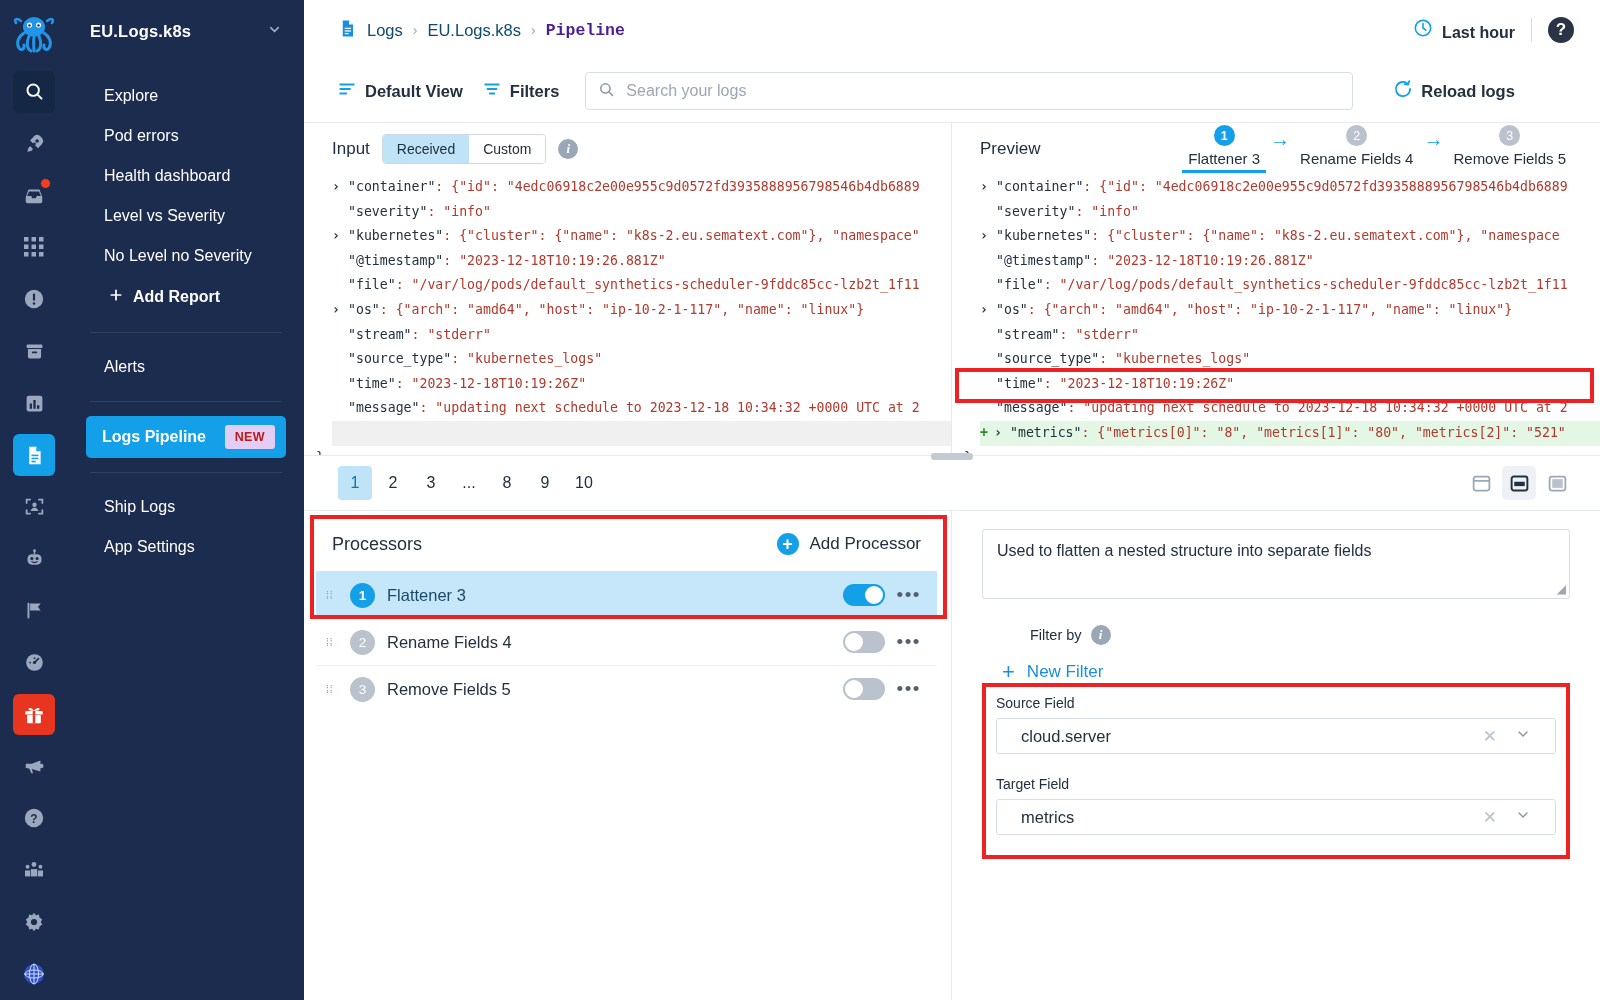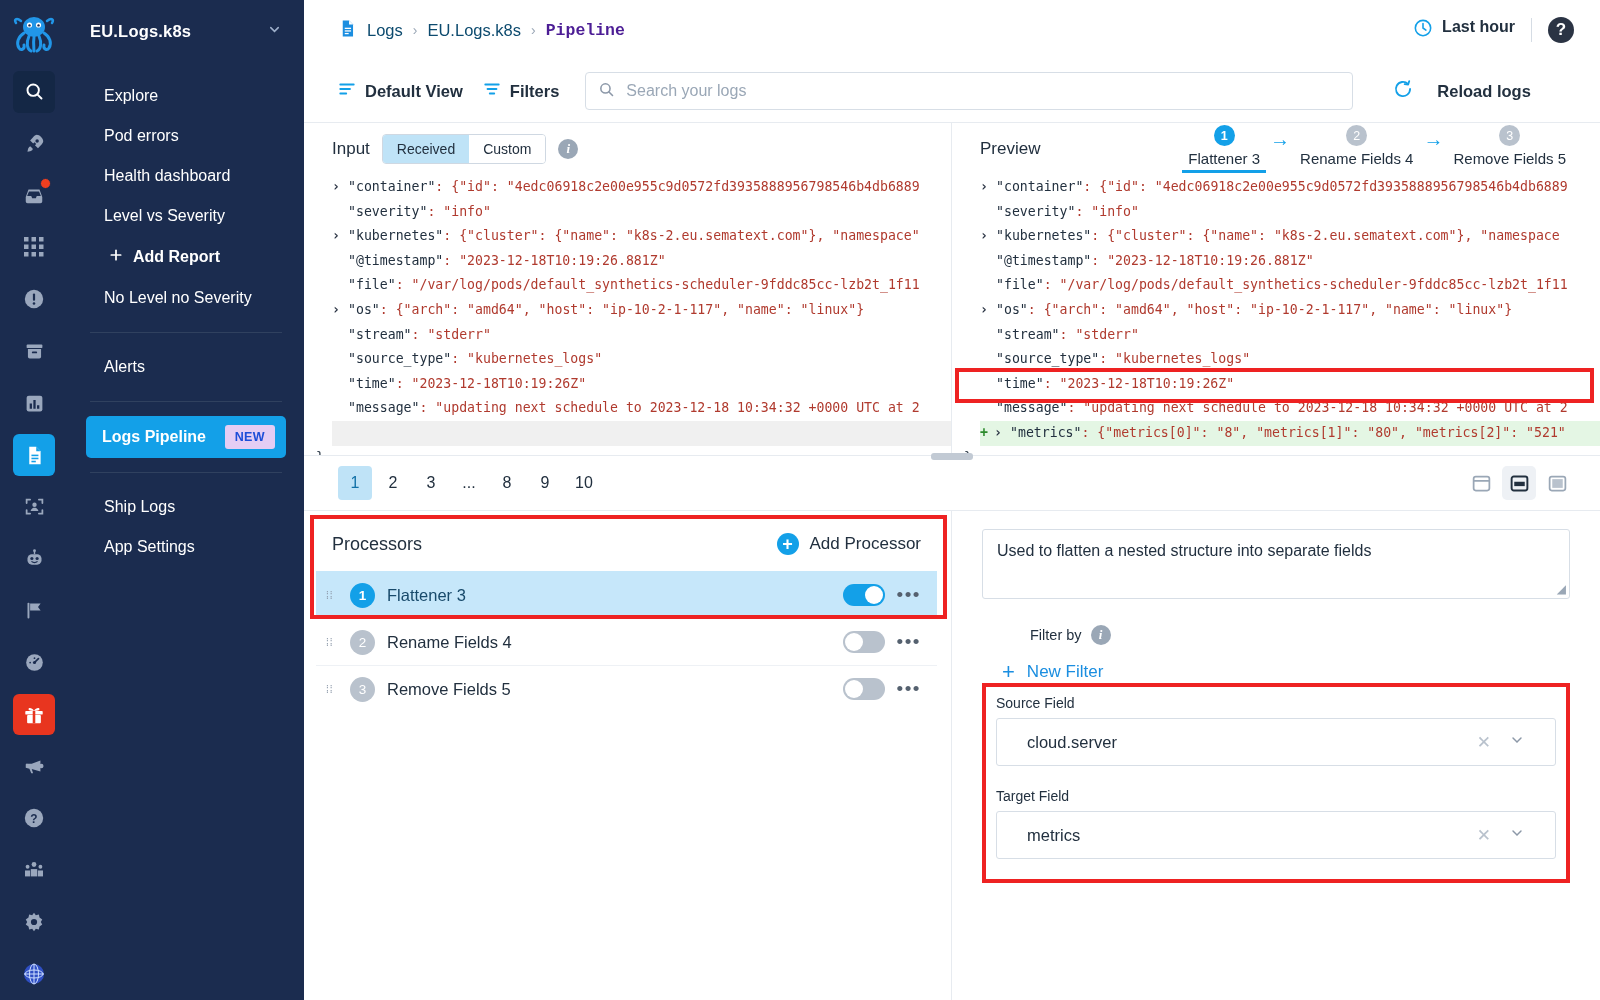--- a/index.html
+++ b/index.html
@@ -58,38 +58,38 @@
     display: flex; align-items: center; gap: 9px; padding-left: 22px; font-weight: bold;
   }
   .nav-sep { height: 1px; background: #30415f; margin: 14px 4px; }
   .pipeline-pill {
     display: flex; align-items: center; justify-content: space-between;
     background: #13a0e8; border-radius: 5px; padding: 9px 11px 9px 16px;
     margin: 4px 0;
   }
   .pipeline-pill .lbl { font-size: 16px; font-weight: bold; color: #fff; }
   .badge-new {
-    background: #e4cdf4; color: #1d4ed8; font-size: 12.5px; font-weight: bold;
+    background: #e4cdf4; color: #b91c1c; font-size: 12.5px; font-weight: bold;
     border-radius: 3px; padding: 5px 10px; letter-spacing: .4px;
   }
 
   
   .main { flex: 1 1 auto; height: 1000px; background: #ffffff; display: flex; flex-direction: column; min-width: 0; }
 
   .topbar {
     height: 60px; display: flex; align-items: center; padding: 0 26px 0 34px;
     flex: 0 0 60px;
   }
   .crumbs { display: flex; align-items: center; gap: 10px; font-size: 16.5px; }
   .crumb-link { color: #0c4a6e; }
   .crumb-cur { color: #4c1d95; font-weight: bold; font-family: Liberation Mono, monospace; }
   .crumb-sep { color: #9aa7b6; font-size: 14px; }
   .doc-icon { color: #1b8ee0; }
   .top-right { margin-left: auto; display: flex; align-items: center; gap: 16px; }
-  .lasthour { display: flex; align-items: flex-start; gap: 9px; font-size: 16px; color: #22303f; font-weight: bold; }
+  .lasthour { display: flex; align-items: flex-end; gap: 9px; font-size: 16px; color: #22303f; font-weight: bold; }
   .vdiv { width: 1px; height: 24px; background: #d5dce4; }
   .help-circle {
     width: 26px; height: 26px; border-radius: 50%; background: #2b3444;
     color: #fff; display: flex; align-items: center; justify-content: center;
     font-size: 17px; font-weight: bold;
   }
 
   .toolbar {
     height: 62px; flex: 0 0 62px; display: flex; align-items: center;
     gap: 20px; padding: 0 26px 0 34px;
@@ -99,21 +99,21 @@
     flex: 1 1 auto; max-width: 768px; height: 38px;
     border: 1px solid #d7dee6; border-radius: 4px;
     display: flex; align-items: center; gap: 11px; padding: 0 12px;
     margin-left: 6px;
   }
   .search-wrap input {
     border: none; outline: none; font-size: 16px; color: #22303f;
     font-family: "Liberation Sans", sans-serif; width: 100%; background: transparent;
   }
   .search-wrap input::placeholder { color: #9aa7b6; }
-  .reload { display: flex; align-items: center; gap: 24px; font-size: 16.5px; color: #22303f; font-weight: bold; margin-left: 20px; }
+  .reload { display: flex; align-items: center; gap: 8px; font-size: 16.5px; color: #22303f; font-weight: bold; margin-left: 20px; }
 
   
   .panels { display: flex; flex: 0 0 333px; height: 333px; border-top: 1px solid #e7ebf0; position: relative; }
   .panel { flex: 1 1 50%; min-width: 0; position: relative; overflow: hidden; }
   .panel.left { border-right: 1px solid #e7ebf0; }
   .panel-head {
     height: 52px; display: flex; align-items: center; gap: 12px;
     padding-left: 28px; padding-right: 14px;
   }
   .panel-title { font-size: 17px; color: #22303f; }
@@ -216,22 +216,22 @@
     border: 1px solid #d7dee6; border-radius: 3px; height: 70px;
     padding: 12px 14px; font-size: 16px; color: #22303f; position: relative;
   }
   .resize-grip { position: absolute; right: 3px; bottom: 2px; color: #9aa7b6; font-size: 12px; }
   .filter-by { display: flex; align-items: center; gap: 9px; margin-top: 26px; font-size: 14.5px; color: #22303f; margin-left: 48px; }
   .new-filter { display: flex; align-items: center; gap: 12px; margin-top: 16px; padding-left: 20px; font-size: 17px; color: #1b8ee0; }
   .new-filter .pl { font-size: 22px; line-height: 1; }
   .fields-wrap { padding: 12px 14px 16px 14px; position: relative; }
   .fl-label { font-size: 14px; color: #22303f; margin-bottom: 7px; }
   .fl-input {
-    border: 1px solid #d7dee6; border-radius: 3px; height: 48px;
-    display: flex; align-items: center; padding: 0 30px; background: #fff;
+    border: 1px solid #d7dee6; border-radius: 3px; height: 36px;
+    display: flex; align-items: center; padding: 0 24px; background: #fff;
   }
   .fl-val { font-size: 16.5px; color: #22303f; }
   .fl-x { margin-left: auto; color: #b9c2cd; font-size: 17px; padding-right: 18px; }
   .fl-chev { color: #8c98a8; }
   .fl-gap { height: 22px; }
 </style>
 </head>
 <body>
 
 <div class="app">
@@ -411,30 +411,30 @@
             <polyline points="6 9 12 15 18 9" stroke-linecap="round"></polyline>
           </svg>
       </span>
     </div>
 
     <div class="nav-list">
       <div class="nav-item">Explore</div>
       <div class="nav-item">Pod errors</div>
       <div class="nav-item">Health dashboard</div>
       <div class="nav-item">Level vs Severity</div>
+      <div class="nav-item">No Level no Severity</div>
       <div class="nav-item add">
         <span>
           <svg width="16" height="16" viewBox="0 0 24 24" stroke="currentColor" stroke-width="2.6">
               <line x1="12" y1="5" x2="12" y2="19" stroke-linecap="round"></line>
               <line x1="5" y1="12" x2="19" y2="12" stroke-linecap="round"></line>
             </svg>
         </span>
         <span>Add Report</span>
       </div>
-      <div class="nav-item">No Level no Severity</div>
     </div>
 
     <div class="nav-sep"></div>
 
     <div>
       <div class="nav-item">Alerts</div>
     </div>
 
     <div class="nav-sep"></div>
 

